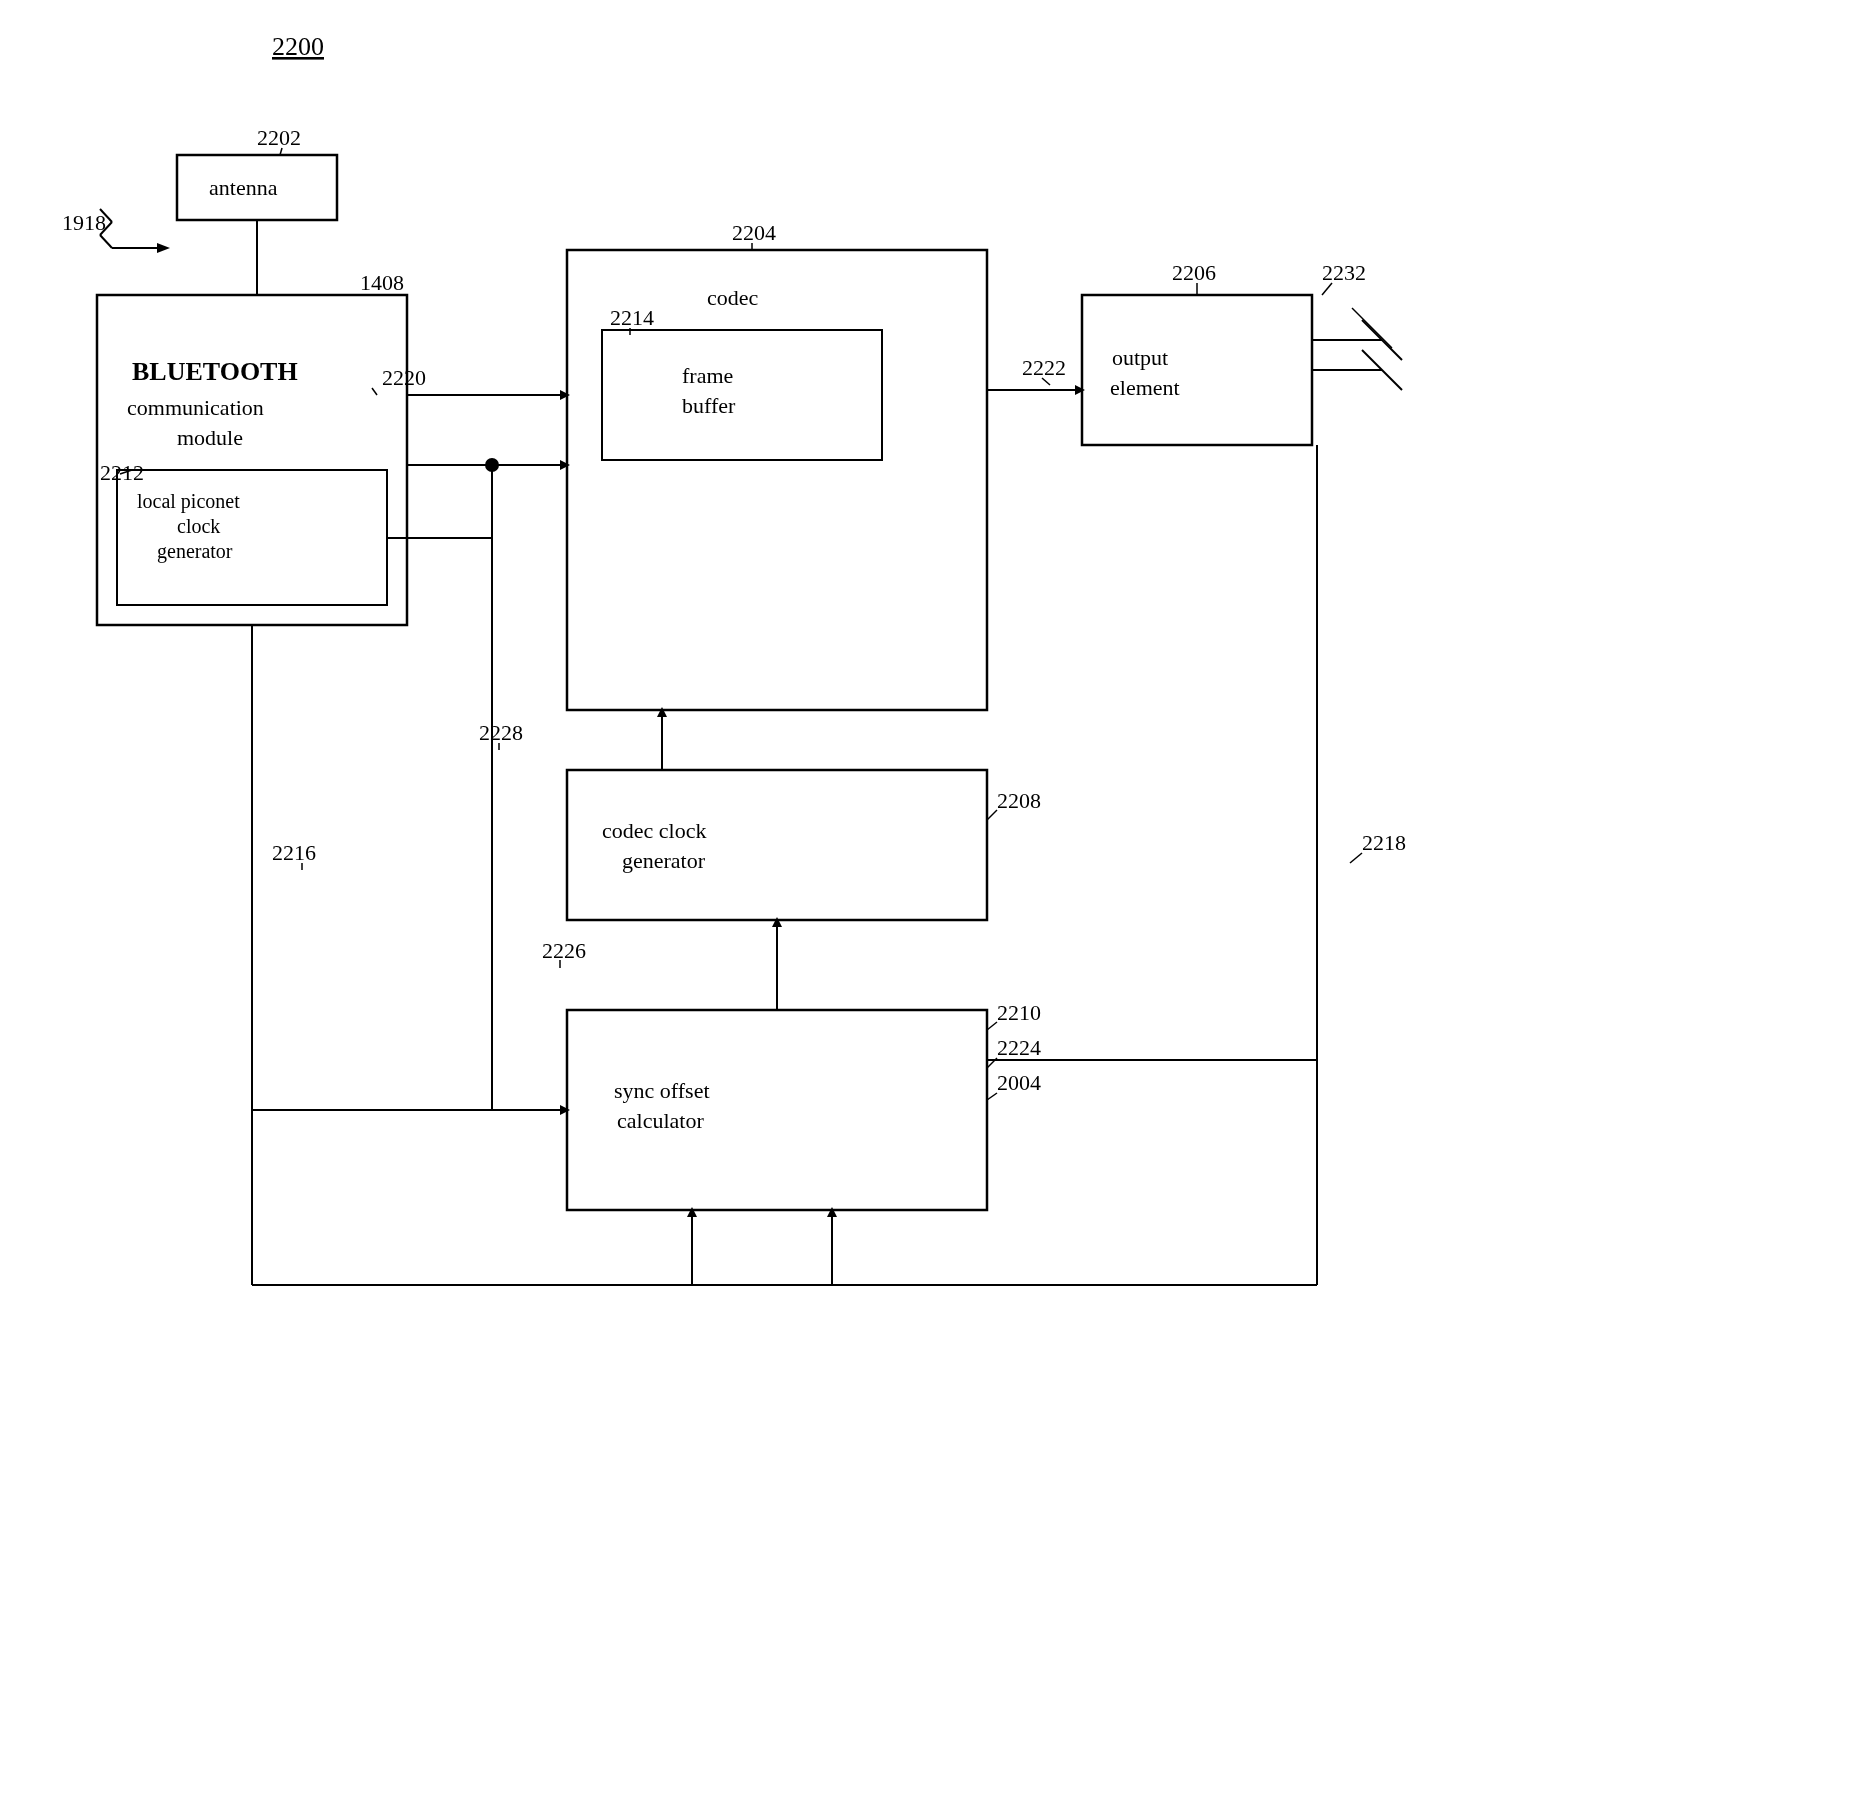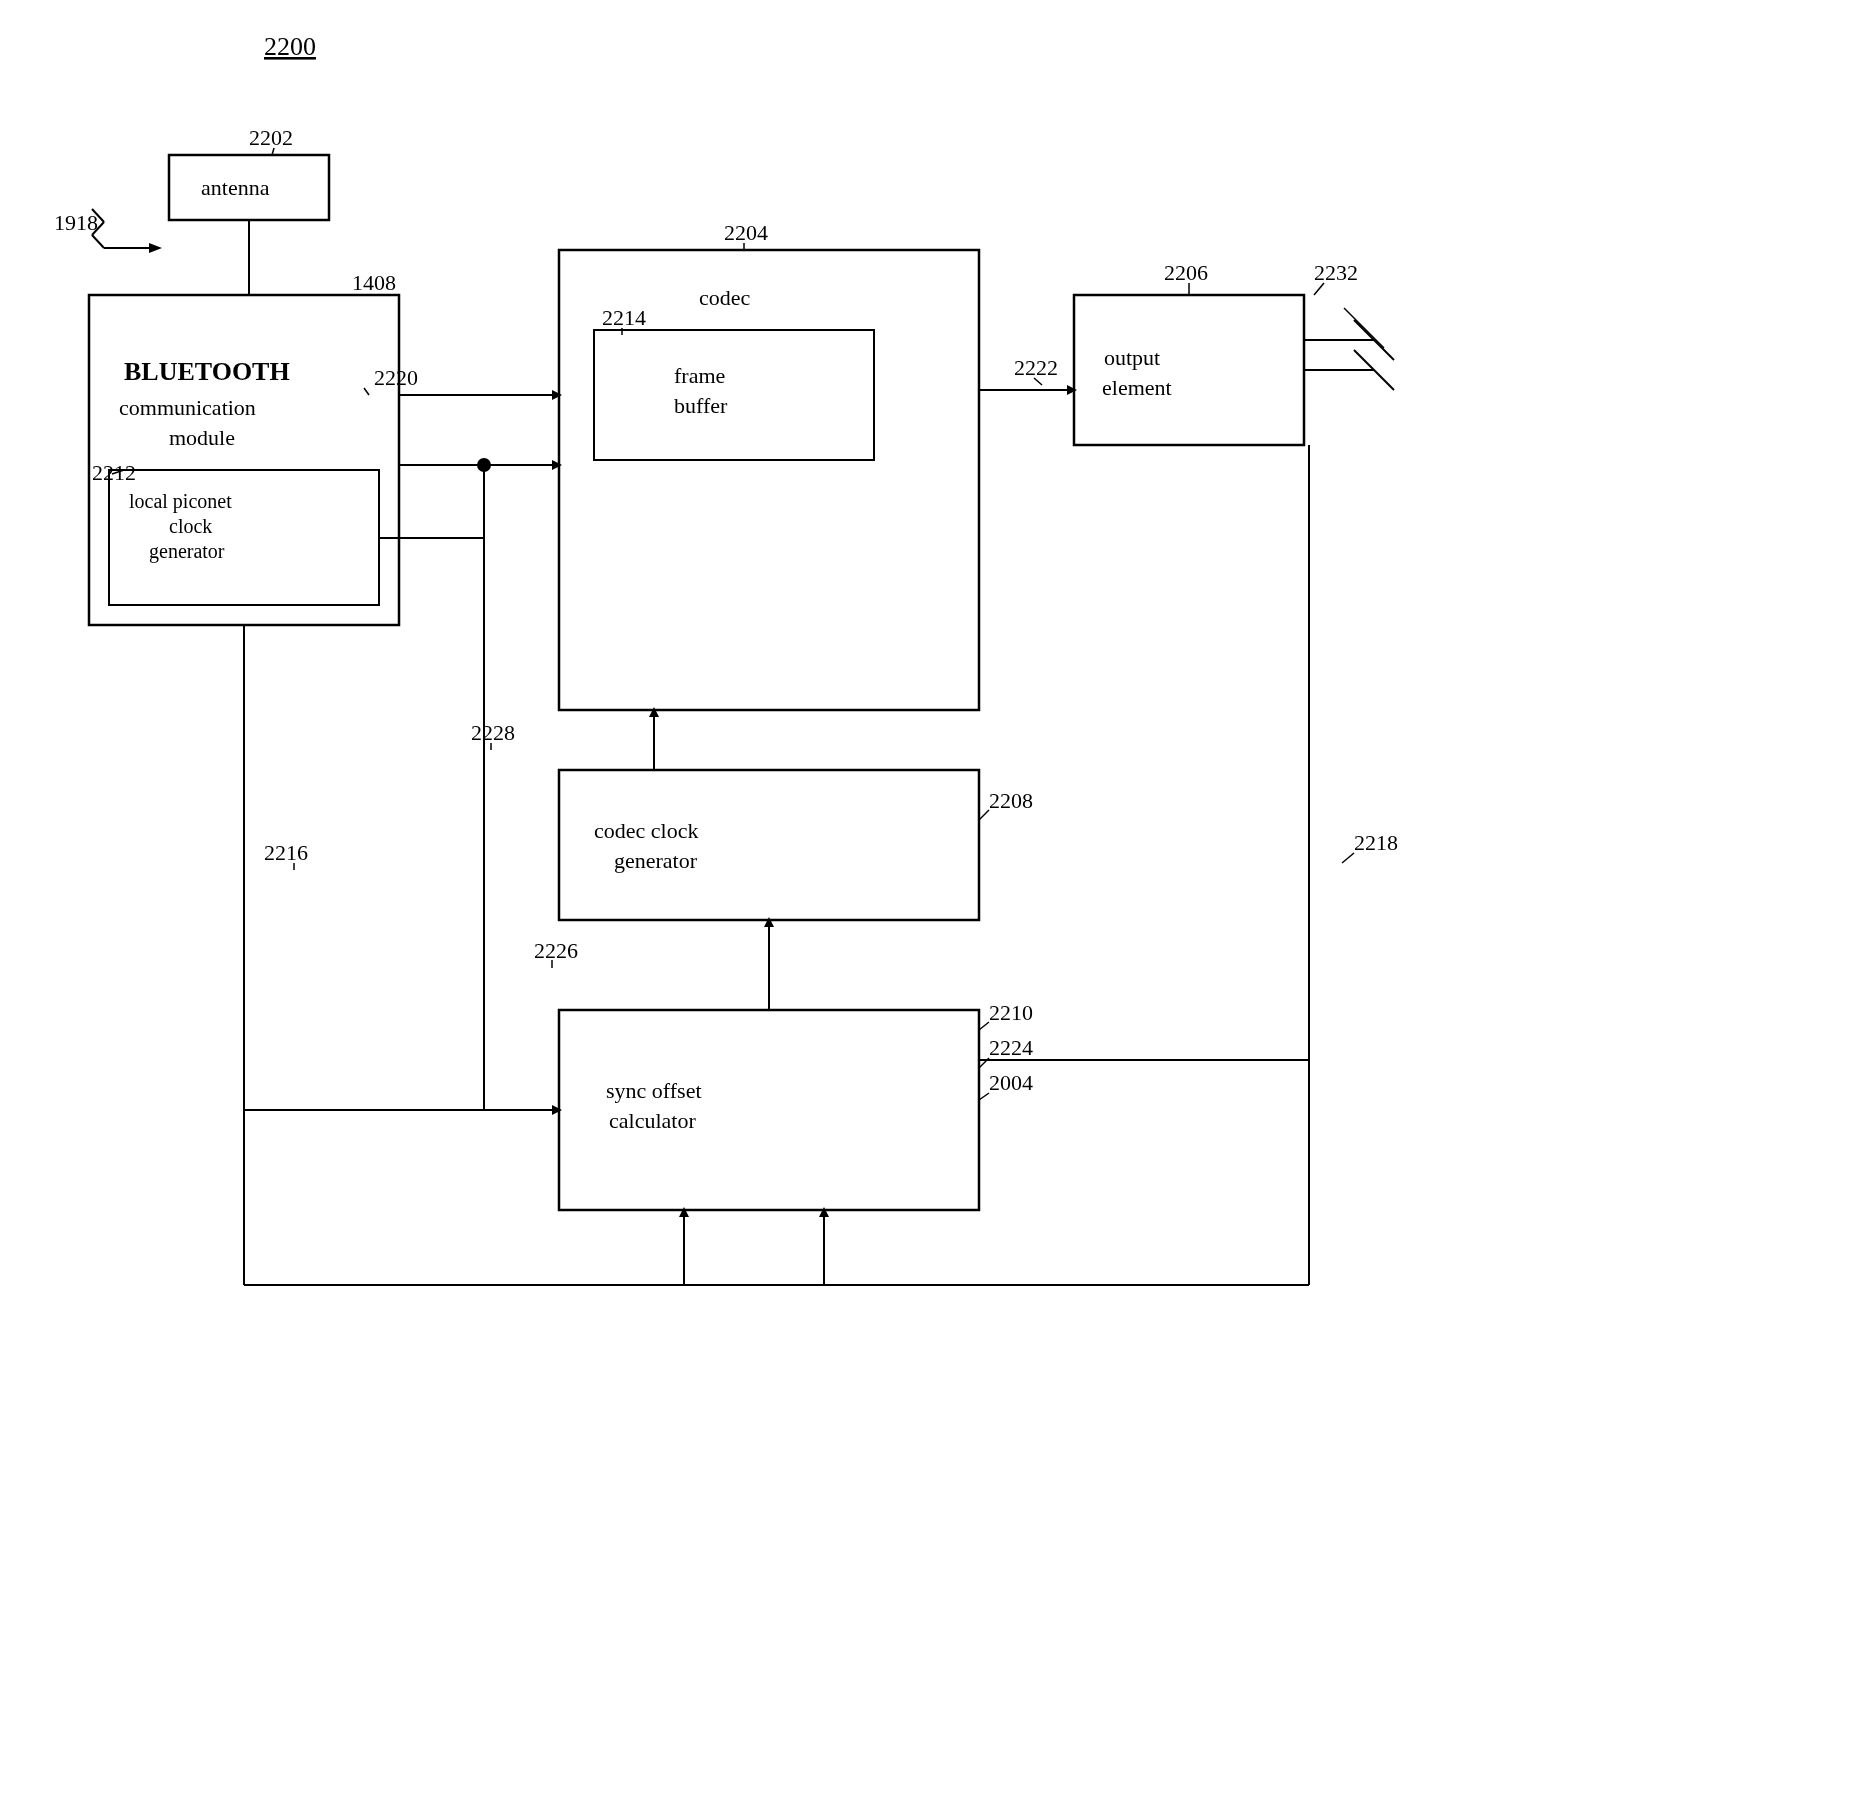--- a/index.html
+++ b/index.html
@@ -6,21 +6,21 @@
     body {
       background: #ffffff;
       font-family: 'Times New Roman', Times, serif;
       width: 1867px;
       height: 1812px;
       position: relative;
       overflow: hidden;
     }
     .diagram-container {
       position: absolute;
-      top: 0; left: 4px;
+      top: 0; left: 12px;
       width: 1559px;
       height: 1812px;
     }
     svg {
       position: absolute;
       top: 0; left: 0;
       width: 1867px;
       height: 1812px;
     }
   </style>

